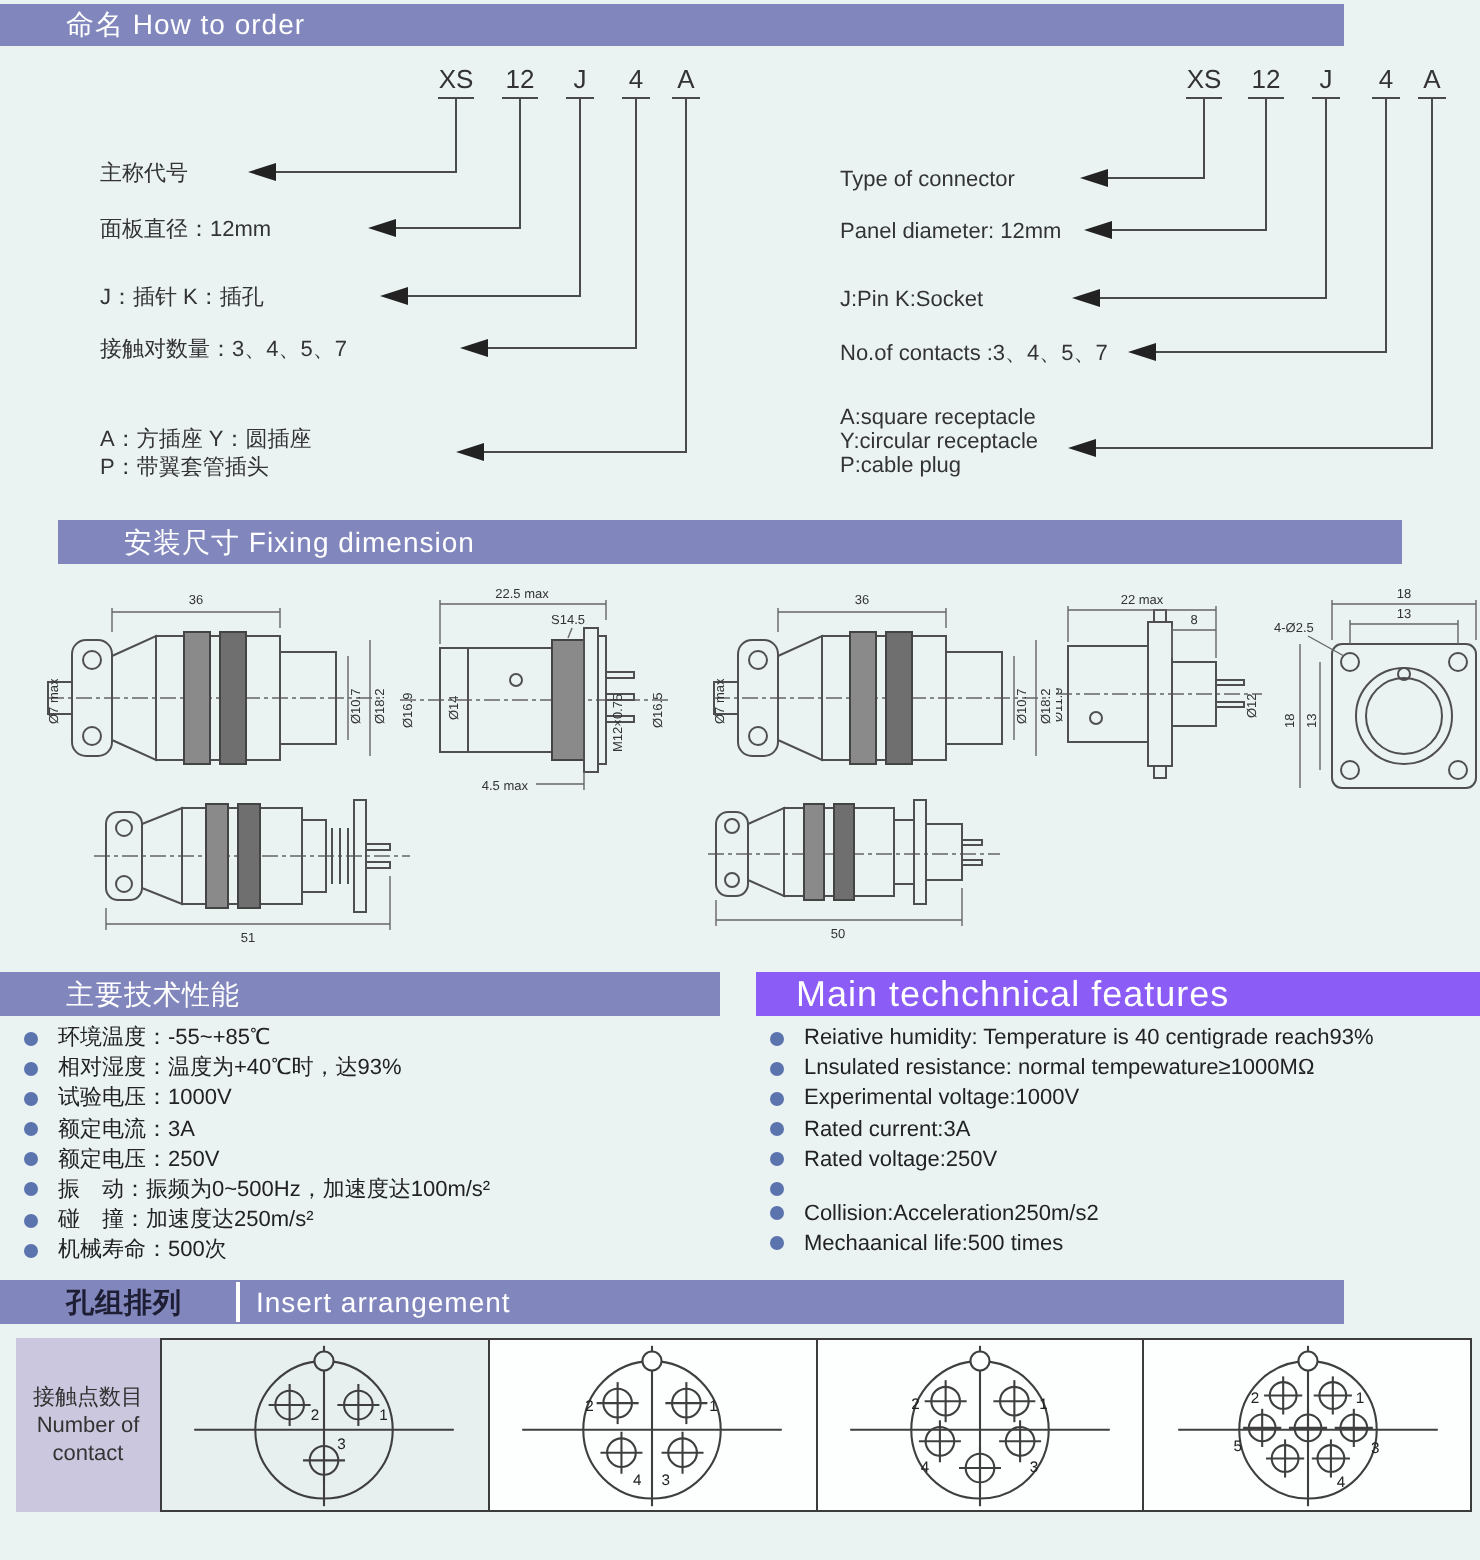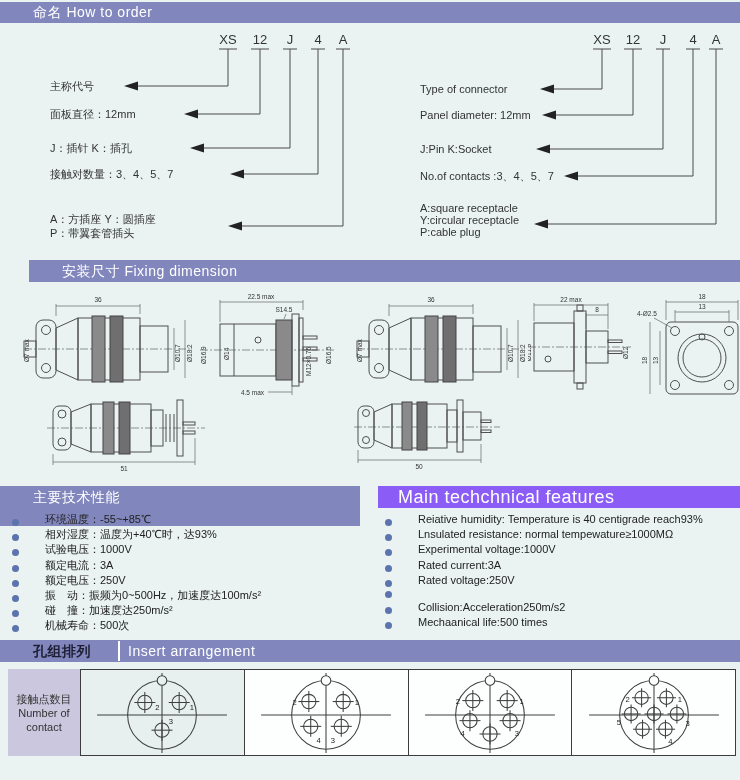--- a/index.html
+++ b/index.html
@@ -1,36 +1,36 @@
 <!DOCTYPE html>
 <html><head>
 <meta charset="utf-8">
 <style>
   html,body{margin:0;padding:0;}
   body{width:740px;height:780px;font-family:"Liberation Sans",sans-serif;}
   .page{position:relative;width:740px;height:780px;background:#eaf2f2;overflow:hidden;}
-  .bar{position:absolute;left:0;width:740px;height:21px;background:#8187bd;color:#ffffff;
+  .bar{position:absolute;left:0;width:672px;height:21px;background:#8187bd;color:#ffffff;
        font-size:14px;line-height:21px;padding-left:33px;box-sizing:border-box;letter-spacing:.5px;}
-  .bar-half-l{position:absolute;left:0;width:360px;height:40px;background:#8187bd;color:#fff;
+  .bar-half-l{position:absolute;left:0;width:360px;height:22px;background:#8187bd;color:#fff;
        font-size:14px;line-height:22px;padding-left:33px;box-sizing:border-box;letter-spacing:.5px;}
   .bar-half-r{position:absolute;left:378px;width:362px;height:22px;background:#8b5cf6;color:#fff;
        font-size:18px;line-height:22px;padding-left:20px;box-sizing:border-box;letter-spacing:.5px;}
   .abs{position:absolute;}
   svg text{font-family:"Liberation Sans",sans-serif;fill:#333;}
   .order-svg text.lbl{font-size:11px;fill:#333;}
   .order-svg text.code{font-size:13px;fill:#333;}
   .order-svg line,.order-svg path{stroke:#4a4a4a;stroke-width:1;fill:none;}
   .order-svg polygon{fill:#222;}
   .draw line,.draw path,.draw rect,.draw circle{stroke:#4f4f4f;stroke-width:1;fill:none;}
   .draw .dim{stroke:#666;stroke-width:.7;}
   .draw text{font-size:6.5px;fill:#333;}
   .draw .knurl{fill:#8a8a8a;stroke:#444;}
   .draw .knurl2{fill:#6f6f6f;stroke:#444;}
   .feat-col{position:absolute;top:513px;}
-  .feat-row{display:flex;align-items:flex-end;margin-bottom:2.2px;gap:16px;}
+  .feat-row{display:flex;align-items:flex-start;margin-bottom:2.2px;}
   .dot{flex:0 0 auto;width:7px;height:7px;border-radius:50%;background:#5c74ae;margin:2.5px 10px 0 0;}
   .feat-text{font-size:11px;line-height:13px;color:#222;white-space:nowrap;}
   .h4-zh{color:#1d1d33;font-weight:bold;}
   .h4-divider{position:absolute;left:118px;top:1px;bottom:1px;width:2px;background:#fff;}
   .h4-en{position:absolute;left:128px;top:0;color:#fff;}
   .itable{position:absolute;left:8px;top:669px;width:728px;height:87px;display:flex;}
   .itable .label-cell{width:72px;background:#cbc7de;display:flex;flex-direction:column;
       justify-content:center;align-items:center;font-size:11px;color:#333;line-height:14px;text-align:center;}
   .itable .panels{flex:1;display:flex;border:1px solid #3c3c3c;}
   .itable .panel{flex:1;display:flex;align-items:center;justify-content:center;background:#fdfefe;}

